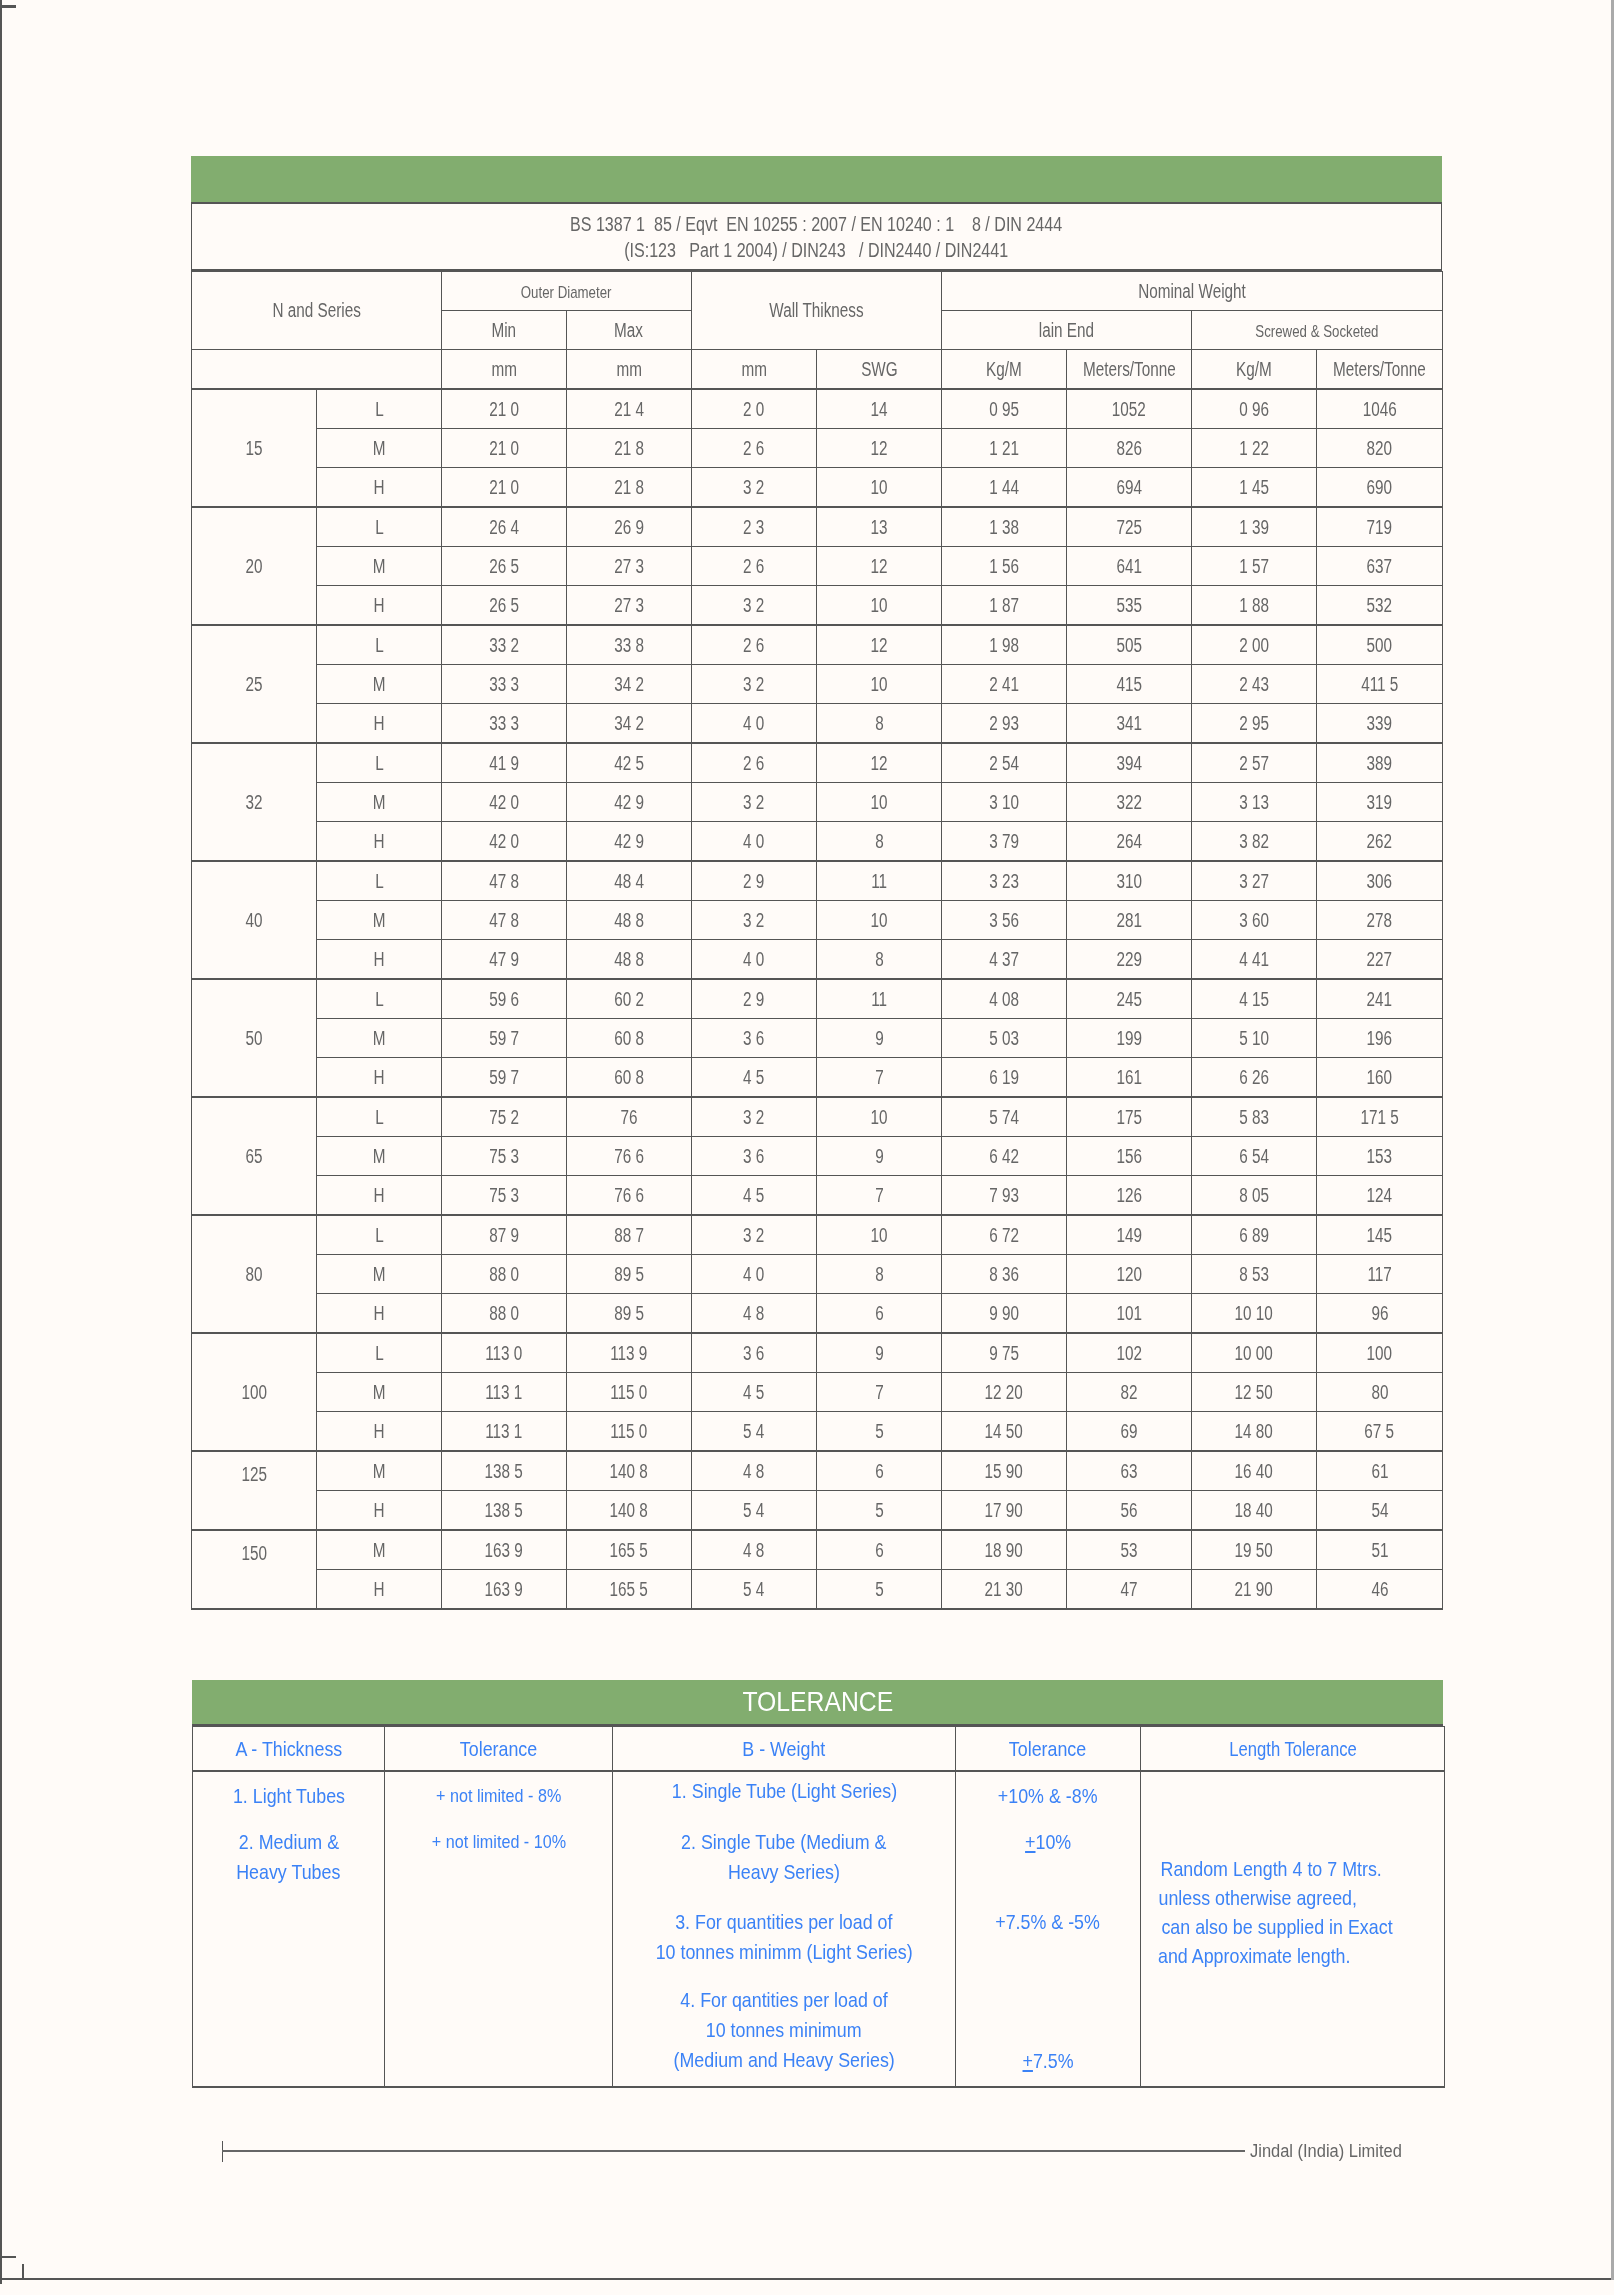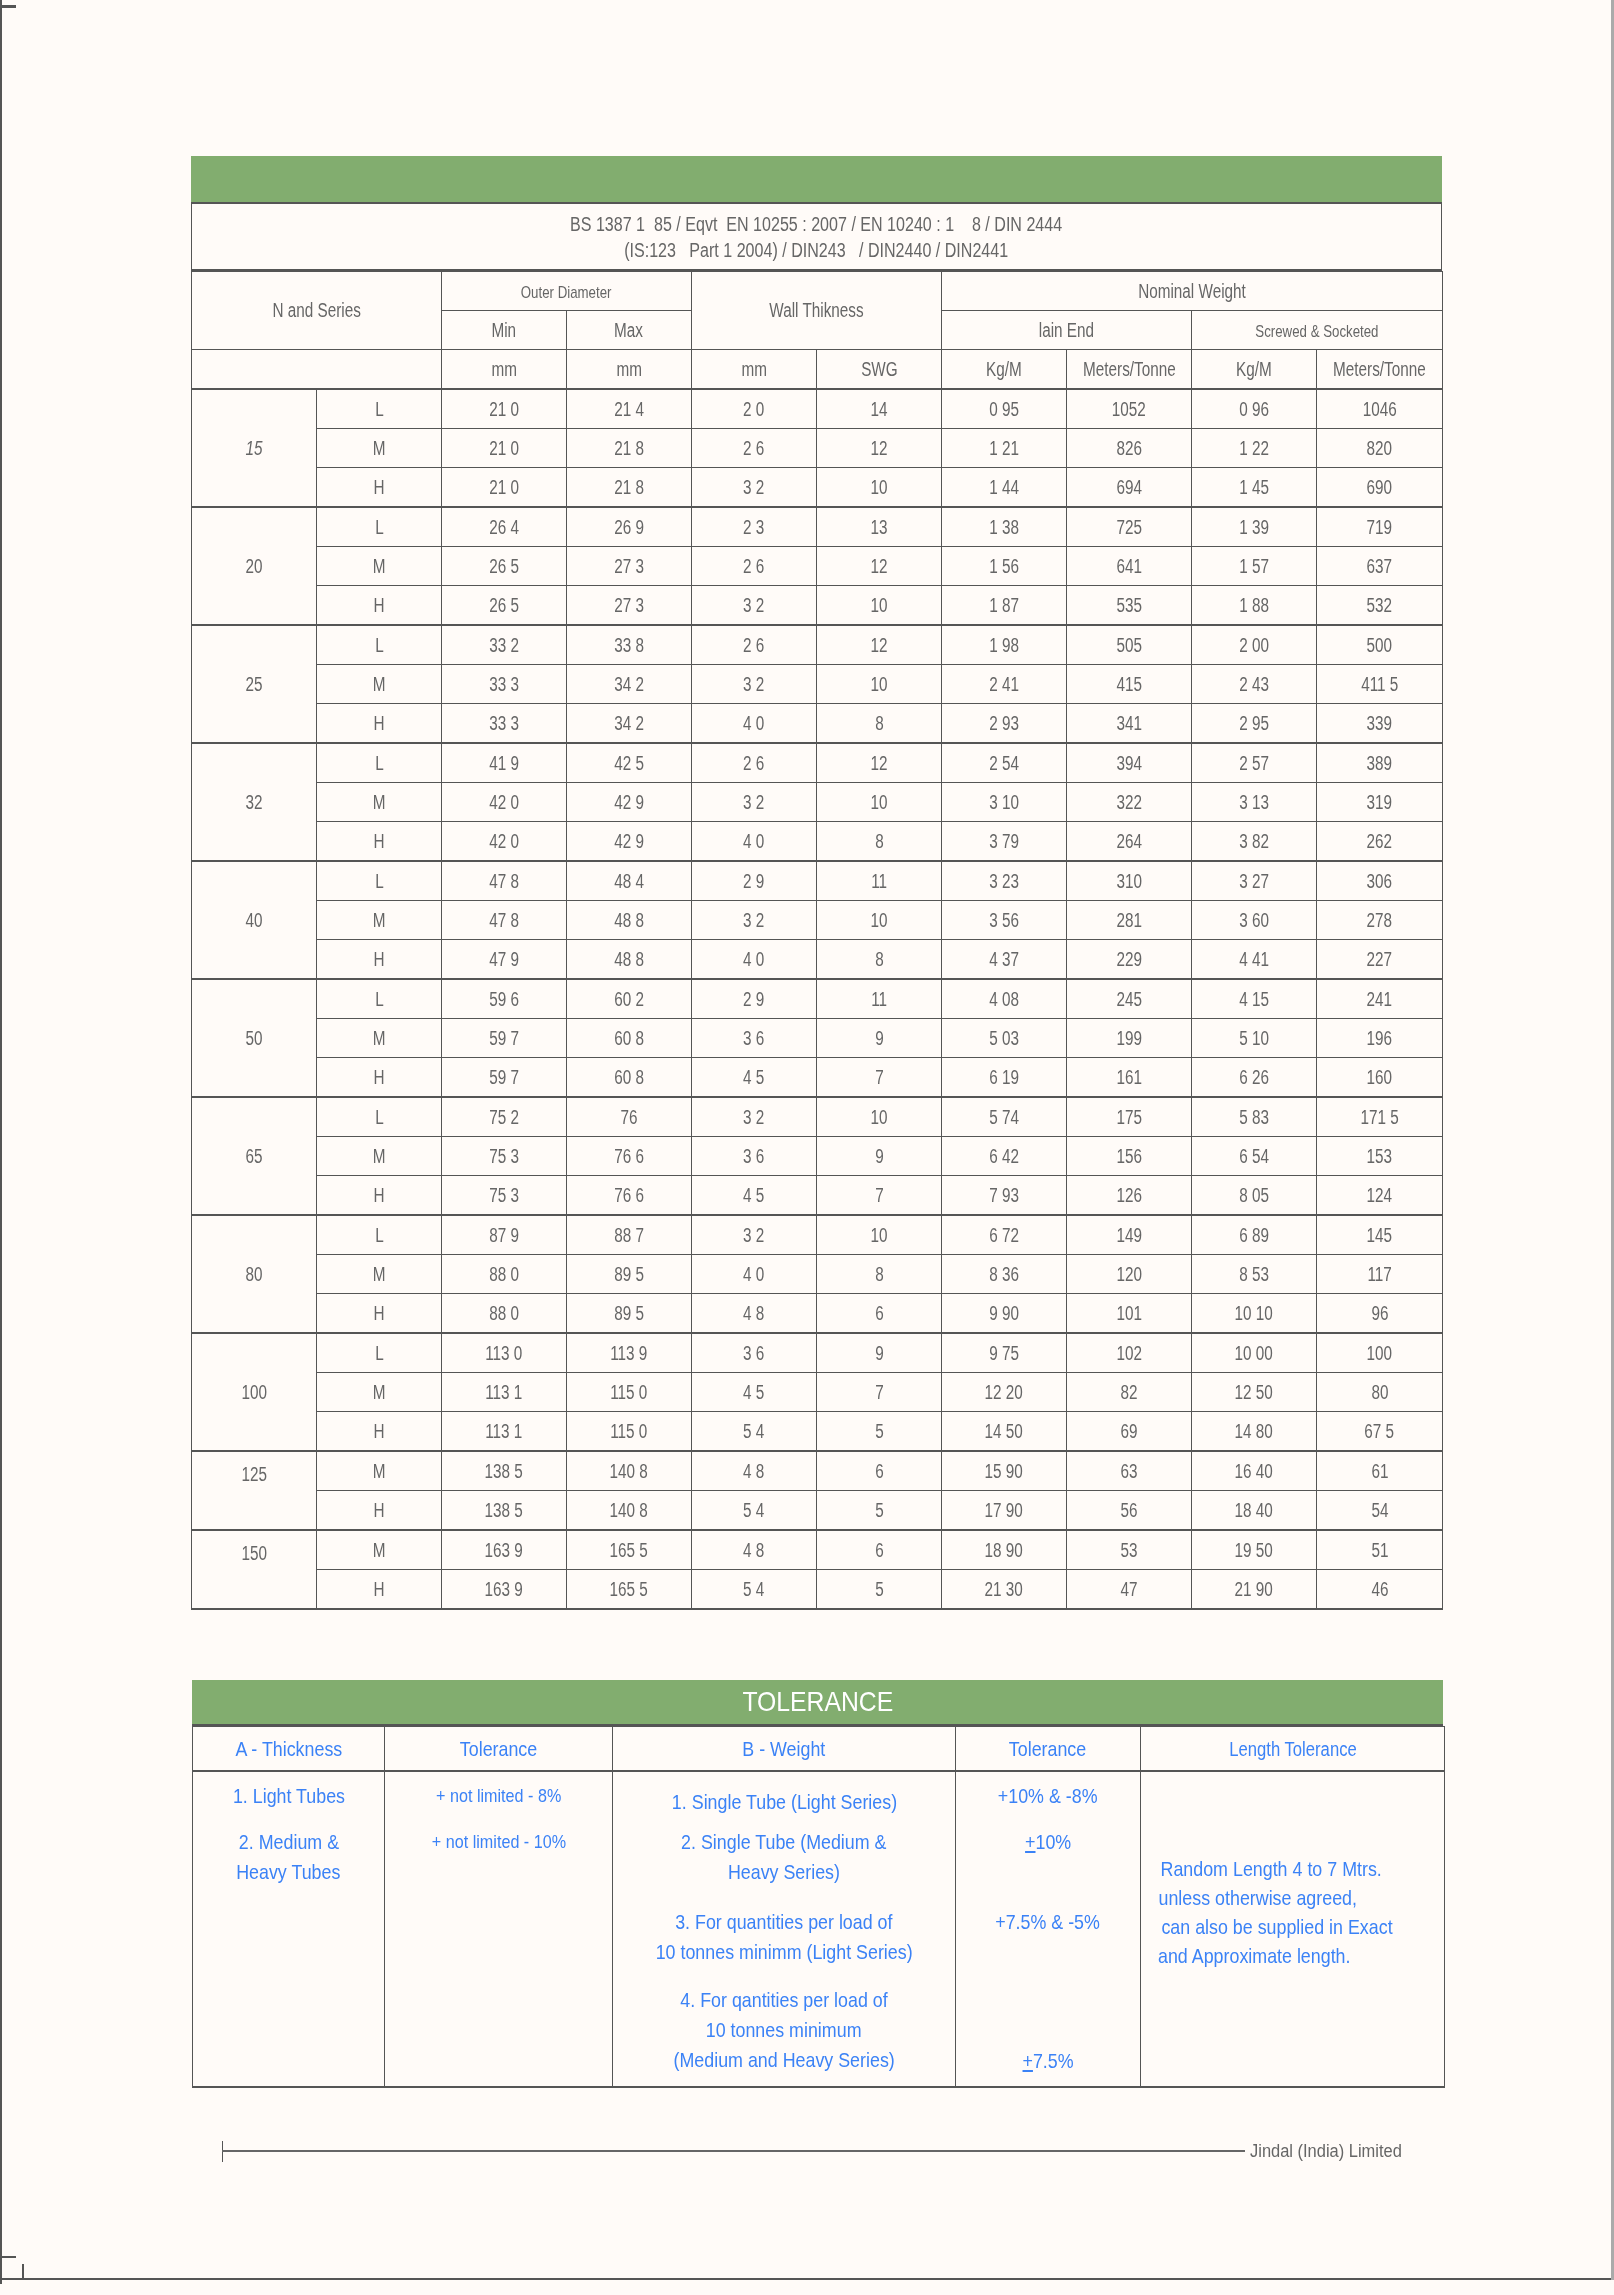--- a/index.html
+++ b/index.html
@@ -114,21 +114,21 @@
         <th><span class="txt">mm</span></th>
         <th><span class="txt">SWG</span></th>
         <th><span class="txt">Kg/M</span></th>
         <th><span class="txt">Meters/Tonne</span></th>
         <th><span class="txt">Kg/M</span></th>
         <th><span class="txt">Meters/Tonne</span></th>
       </tr>
     </thead>
     <tbody id="spec-body">
         <tr>
-          <td rowspan="3" class="nb" style="border-bottom: 2.6px solid rgb(85, 85, 85); font-style: italic;"><span class="txt">15</span></td>
+          <td rowspan="3" class="nb" style="border-bottom: 2.6px solid rgb(85, 85, 85);"><span class="txt">15</span></td>
           <td><span class="txt">L</span></td>
           <td><span class="txt">21 0</span></td>
           <td><span class="txt">21 4</span></td>
           <td><span class="txt">2 0</span></td>
           <td><span class="txt">14</span></td>
           <td><span class="txt">0 95</span></td>
           <td><span class="txt">1052</span></td>
           <td><span class="txt">0 96</span></td>
           <td><span class="txt">1046</span></td>
         </tr>
@@ -513,21 +513,21 @@
           <div class="item" style="top:9.2px;font-size:19px">
             <span class="nar">+ not limited - 8%</span>
           </div>
           <div class="item" style="top:55px;font-size:19px">
             <span class="nar">+ not limited - 10%</span>
           </div>
         </div>
       </td>
       <td>
         <div class="cell-inner">
-          <div class="item" style="top:15px">
+          <div class="item" style="top:4px">
             <span class="nar">1. Single Tube (Light Series)</span>
           </div>
           <div class="item" style="top:55px">
             <span class="nar">2. Single Tube (Medium &amp;</span><br>
             <span class="nar">Heavy  Series)</span>
           </div>
           <div class="item" style="top:135px">
             <span class="nar">3. For quantities per load of</span><br>
             <span class="nar">10 tonnes minimm (Light Series)</span>
           </div>

